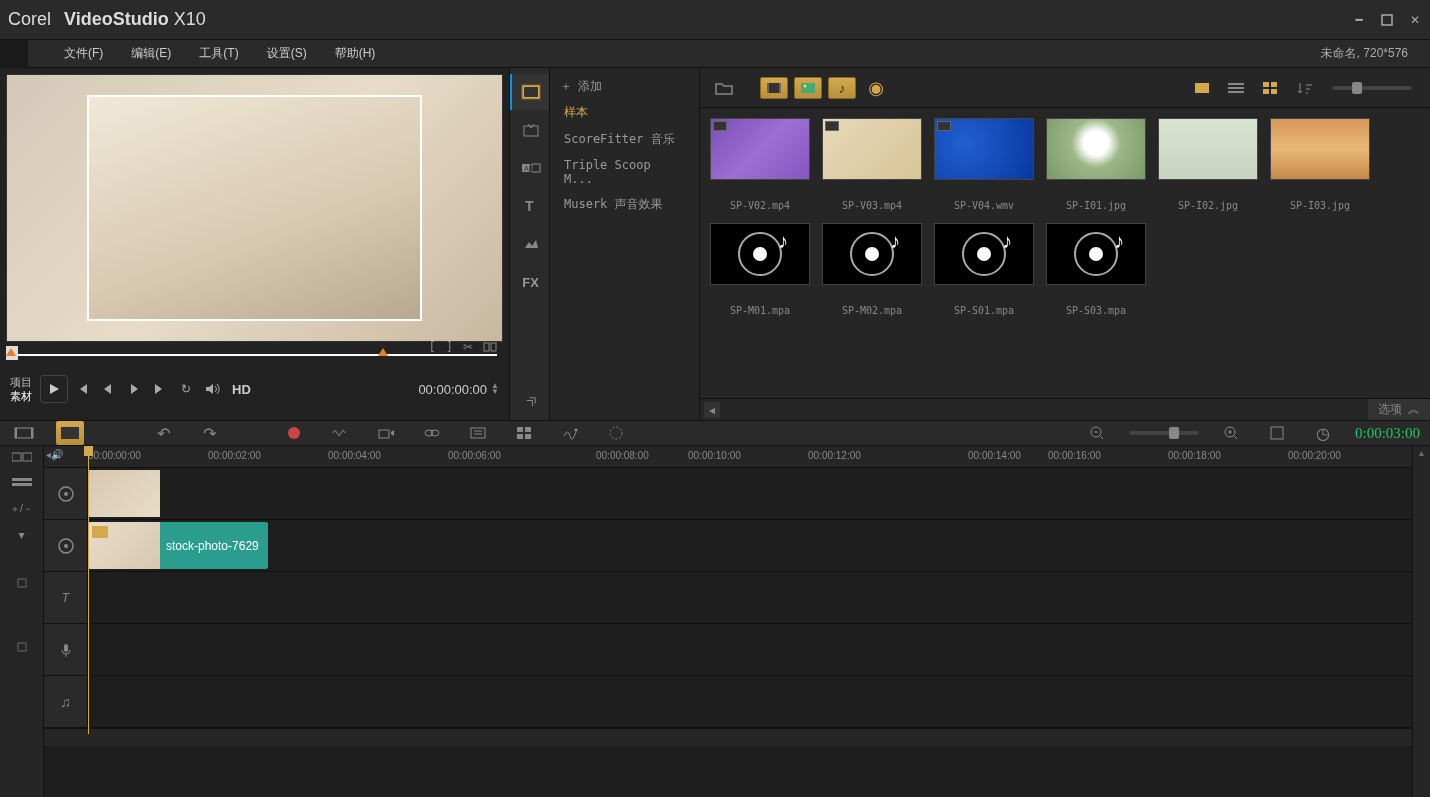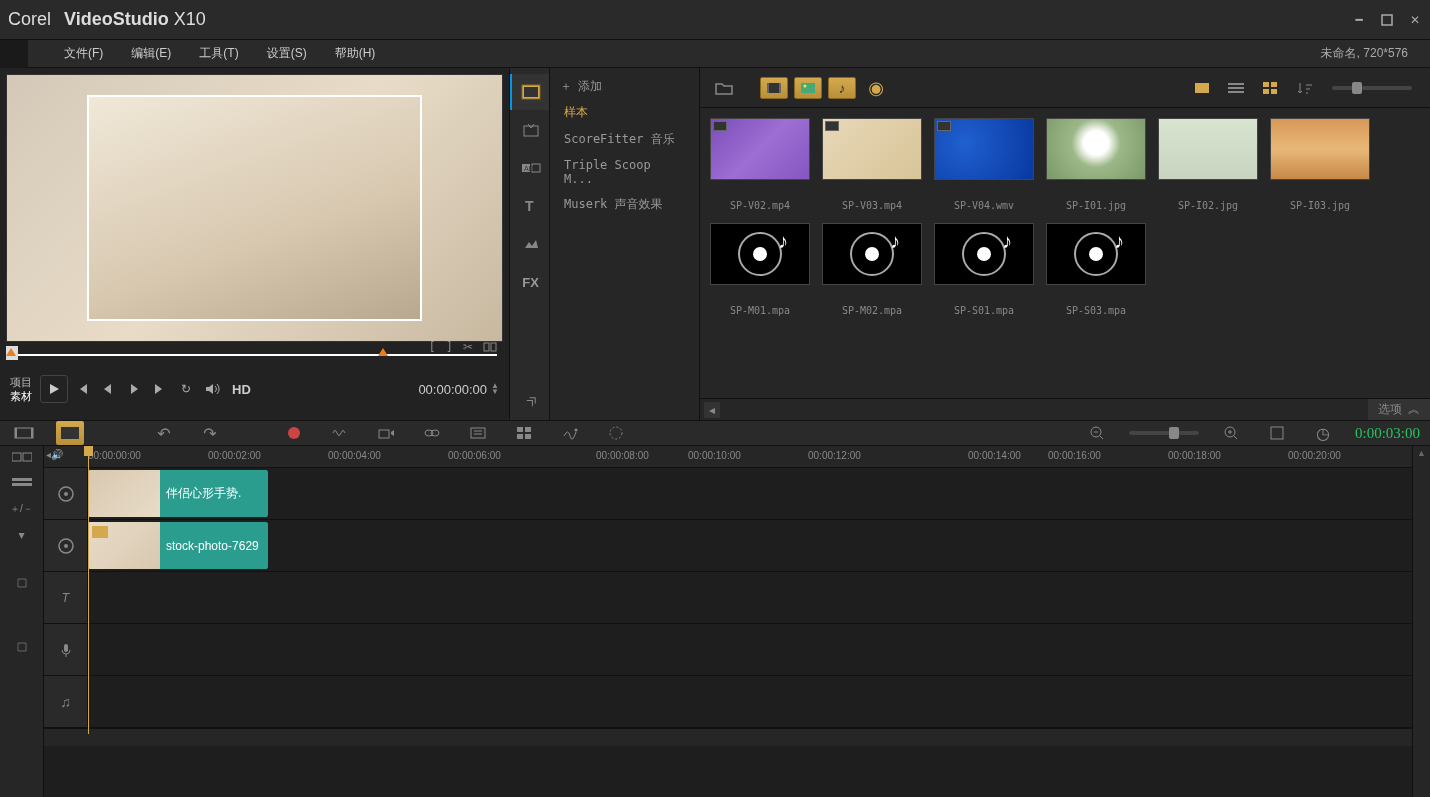--- a/index.html
+++ b/index.html
@@ -548,21 +548,20 @@
       <div class="tl-track-row">
         <div class="tl-track-head">
             <svg width="18" height="18" viewBox="0 0 18 18">
               <circle cx="9" cy="9" r="7" fill="none" stroke="#888" stroke-width="1.5"></circle>
               <circle cx="9" cy="9" r="2" fill="#888"></circle>
             </svg>
           </div>
         <div class="tl-track-content">
           <div class="tl-clip" style="width:180px">
             <div class="tl-clip-thumb"></div>
-            <div class="tl-clip-label">伴侣心形手势.</div>
           </div>
         </div>
       </div>
       <div class="tl-track-row">
         <div class="tl-track-head">
             <svg width="18" height="18" viewBox="0 0 18 18">
               <circle cx="9" cy="9" r="7" fill="none" stroke="#888" stroke-width="1.5"></circle>
               <circle cx="9" cy="9" r="2" fill="#888"></circle>
             </svg>
           </div>

